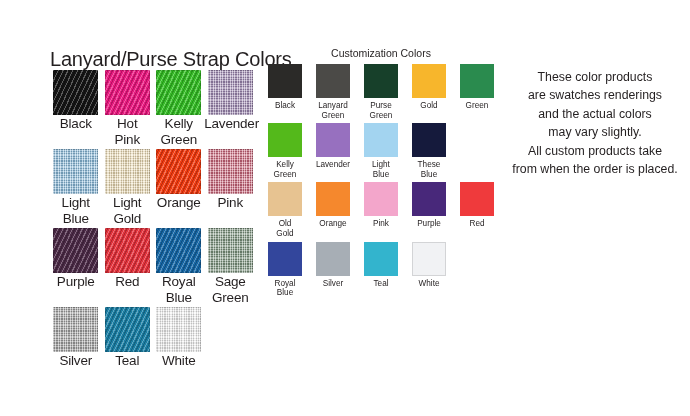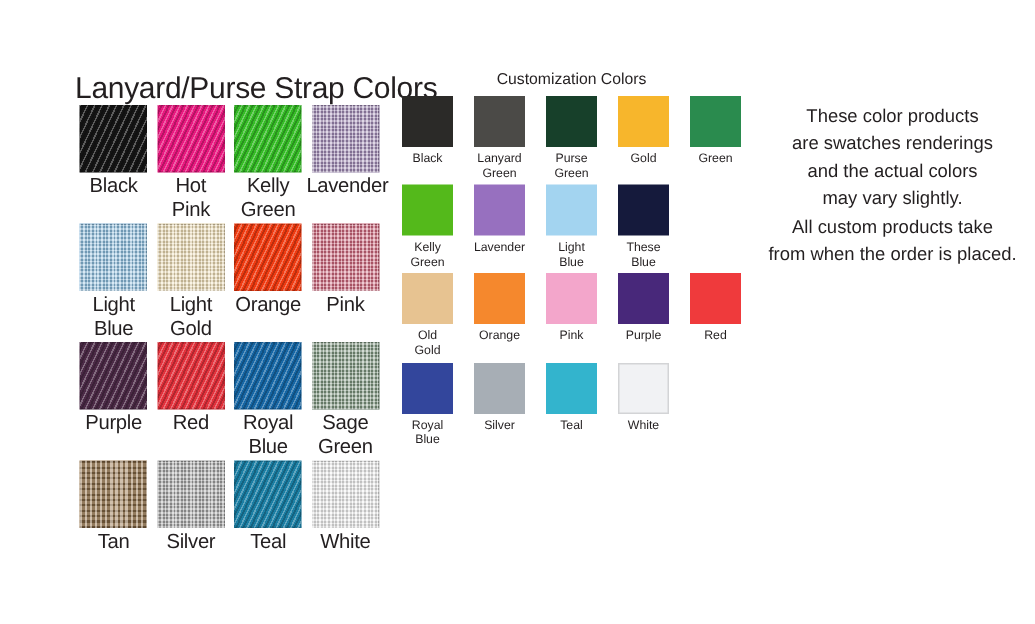--- a/index.html
+++ b/index.html
@@ -259,26 +259,20 @@
       </div>
       <div class="lanyard-cell">
         <div class="lanyard-sw sw-border" style="background: rgb(127, 152, 129);">
           <div class="tex grid"></div>
         </div>
         <div class="lanyard-label"><span>Sage</span><br><span>Green</span></div>
       </div>
     </div>
     <div class="lanyard-row">
       <div class="lanyard-cell">
-        <div class="lanyard-sw sw-border" style="background: rgb(158, 123, 81);">
-          <div class="tex basket"></div>
-        </div>
-        <div class="lanyard-label"><span>Tan</span></div>
-      </div>
-      <div class="lanyard-cell">
         <div class="lanyard-sw sw-border" style="background: rgb(166, 166, 166);">
           <div class="tex grid"></div>
         </div>
         <div class="lanyard-label"><span>Silver</span></div>
       </div>
       <div class="lanyard-cell">
         <div class="lanyard-sw sw-border" style="background: rgb(27, 126, 163);">
           <div class="tex diag"></div>
         </div>
         <div class="lanyard-label"><span>Teal</span></div>

